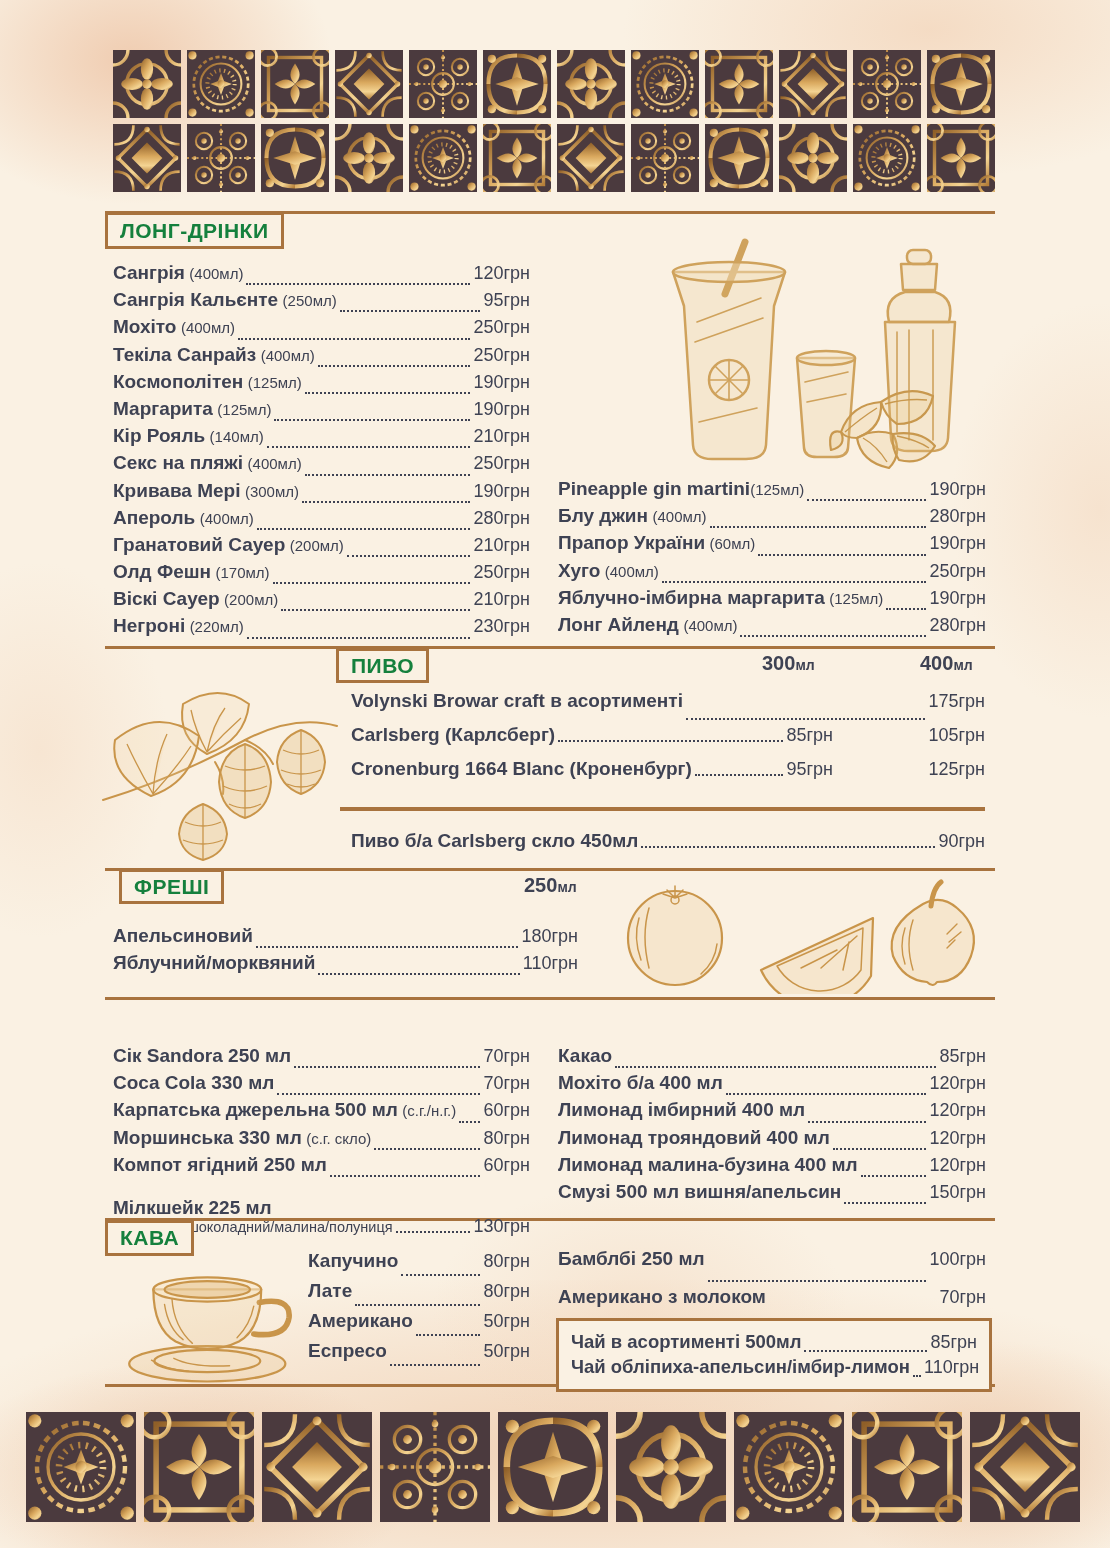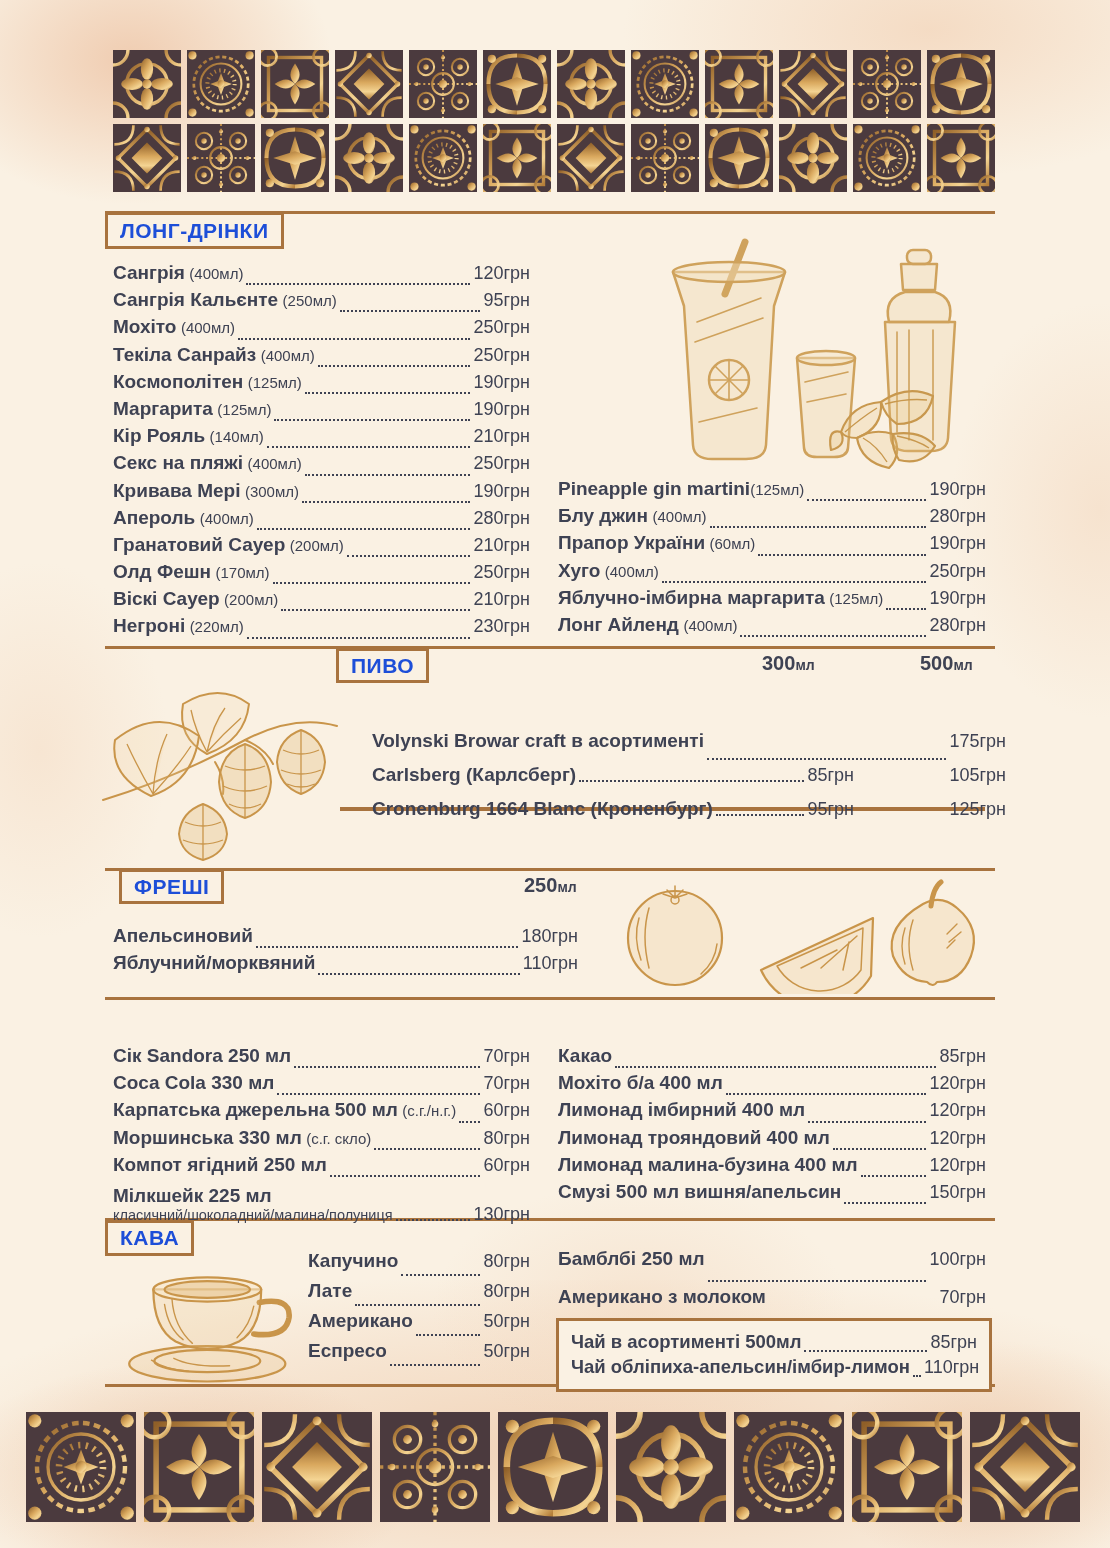--- a/index.html
+++ b/index.html
@@ -3,21 +3,21 @@
 <meta charset="utf-8">
 <style>
   html,body{margin:0;padding:0;background:#e8ddcc;}
   .page{position:relative;width:1110px;height:1548px;margin:0 auto;background:#faf1e3;overflow:hidden;
         font-family:"Liberation Sans",sans-serif;color:#3e4253;}
   .blob{position:absolute;pointer-events:none;}
   
   .rule{position:absolute;height:3px;background:#a8733e;}
   
   .hbox{position:absolute;border:3px solid #a8733e;background:#faf1e3;display:flex;align-items:center;
-        padding:0 12px;font-weight:bold;font-size:21px;letter-spacing:.5px;color:#1d4ed8;}
+        padding:0 12px;font-weight:bold;font-size:21px;letter-spacing:.5px;color:#15803d;}
   
   .row{display:flex;align-items:baseline;}
   .nm{font-weight:bold;font-size:19px;white-space:nowrap;}
   .vol{font-weight:normal;font-style:normal;font-size:15px;}
   .dots{flex:1;border-bottom:2px dotted #3e4253;margin:0 3px 4px 3px;min-width:8px;align-self:flex-end;}
   .pr{font-size:18px;white-space:nowrap;}
   .list{position:absolute;}
   .lh27 .row{height:27.2px;}
   .colh{position:absolute;font-weight:bold;font-size:20px;}
   .colh .unit{font-size:14px;}
@@ -25,21 +25,21 @@
   .brow{display:flex;align-items:baseline;height:34px;}
   .bleft{display:flex;align-items:baseline;flex:0 0 482px;}
   .p500{margin-left:auto;font-size:18px;}
   
   .c-left .row{height:30px;}
   .c-right .row{height:38px;}
   .teabox{position:absolute;border:3px solid #a8733e;background:#faf1e3;padding:10px 12px 8px 12px;}
   .teabox .row{height:25px;}
   .teabox .nm{font-size:18.5px;text-align:right;}
   
-  .mshake{margin-top:4px;}
+  .mshake{margin-top:16px;}
   .mshake .sub{display:flex;align-items:baseline;font-size:14.5px;margin-top:-3px;height:20px;}
   
   .tilesrow{position:absolute;display:flex;gap:6px;}
   .tilesrow-b{position:absolute;display:flex;gap:8px;}
   .tile{width:68px;height:68px;display:block;}
   .btile{width:110px;height:110px;display:block;}
   .illus{position:absolute;}
   svg{overflow:hidden;}
 </style>
 </head>
@@ -328,23 +328,23 @@
       <g fill="none" stroke-width="1.4">
         <path d="M200 200 Q216 186 232 176 M240 172 Q262 166 282 168 M218 206 Q232 214 242 230 M252 204 Q272 208 284 216"></path>
       </g>
     </g>
   </svg>
 
   <div class="hbox" style="left:336px;top:648px;height:29px;">
     <span>ПИВО</span>
   </div>
   <span class="colh" style="left:762px;top:652px;"><span>300</span><span class="unit">мл</span></span>
-  <span class="colh" style="left:920px;top:652px;"><span>500</span><span class="unit">мл</span></span>
-
-  <div class="list" style="left:351px;top:730px;width:634px;margin-left:21px;">
+  <span class="colh" style="left:920px;top:652px;"><span>400</span><span class="unit">мл</span></span>
+
+  <div class="list" style="left:351px;top:690px;width:634px;">
     <div class="brow">
       <span class="nm">Volynski Browar craft в асортименті</span>
       <span class="dots"></span>
       <span class="pr">175грн</span>
     </div>
     <div class="brow">
       <span class="bleft">
           <span class="nm">Carlsberg (Карлсберг)</span>
           <span class="dots"></span>
           <span class="pr">85грн</span>
@@ -354,20 +354,27 @@
     <div class="brow">
       <span class="bleft">
           <span class="nm">Cronenburg 1664 Blanc (Кроненбург)</span>
           <span class="dots"></span>
           <span class="pr">95грн</span>
         </span>
       <span class="p500">125грн</span>
     </div>
   </div>
 
+  <div class="list" style="left:351px;top:830px;width:634px;">
+    <div class="row">
+      <span class="nm">Пиво б/а Carlsberg скло 450мл</span>
+      <span class="dots"></span>
+      <span class="pr">90грн</span>
+    </div>
+  </div>
 
   <svg class="illus" style="left:95px;top:678px;" width="258" height="184" viewBox="0 0 258 184">
     <g stroke="#c9954a" stroke-width="2" fill="none" stroke-linecap="round">
       <path d="M8 122 Q80 100 150 62 Q200 36 242 48"></path>
       <path d="M150 62 Q170 70 178 86 M120 84 Q130 100 128 116"></path>
     </g>
     <g fill="rgba(240,212,160,.18)" stroke="#c9954a" stroke-width="2" stroke-linejoin="round">
       <path d="M88 26 Q124 4 154 26 Q150 62 112 76 Q82 60 88 26Z"></path>
       <path d="M20 62 Q62 28 104 58 Q98 104 56 118 Q14 98 20 62Z"></path>
       <g stroke-width="1.3">

